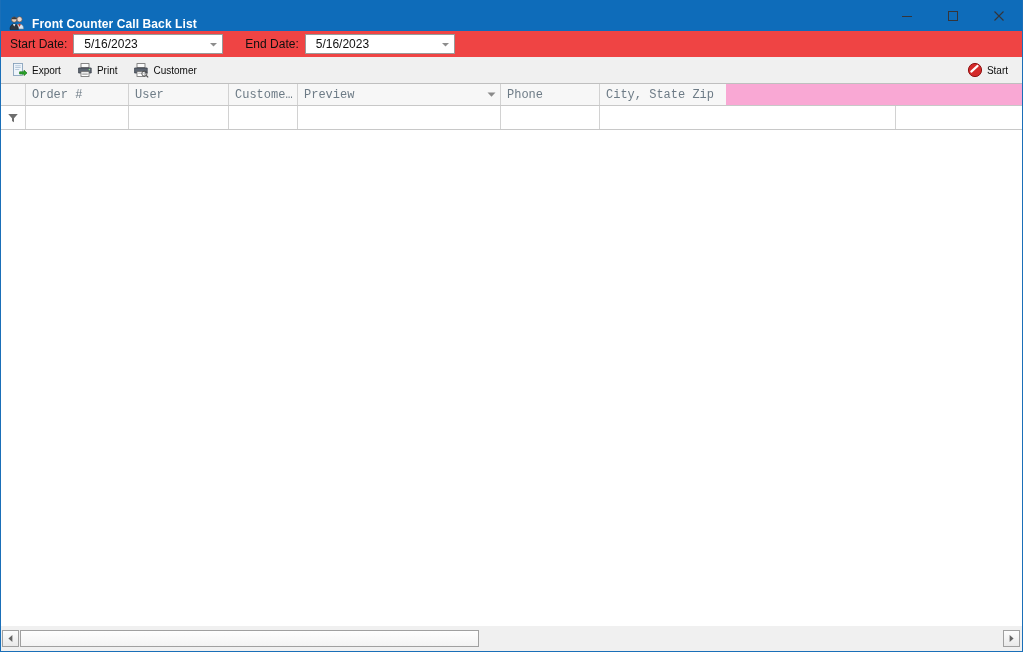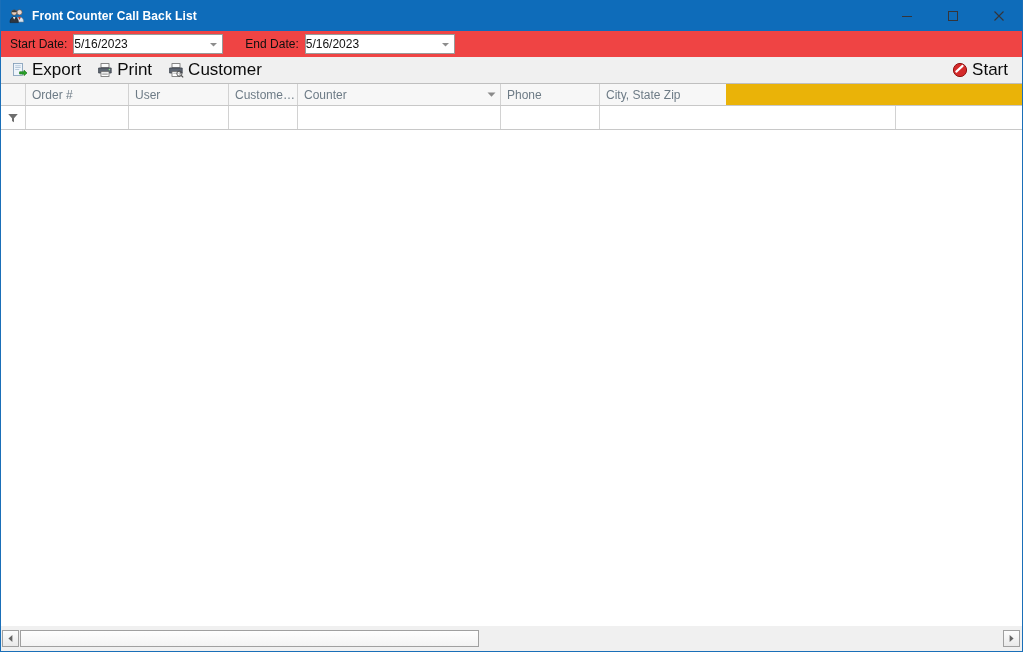--- a/index.html
+++ b/index.html
@@ -23,21 +23,21 @@
     background: #ffffff;
     overflow: hidden;
   }
 
   
   .titlebar {
     position: relative;
     height: 31px;
     background: #0e6cba;
     display: flex;
-    align-items: center;
+    align-items: flex-end;
     user-select: none;
   }
   .titlebar-icon {
     width: 16px;
     height: 16px;
     margin-left: 8px;
     margin-right: 7px;
     position: relative;
     flex: 0 0 auto;
   }
@@ -89,21 +89,21 @@
     width: 150px;
     height: 20px;
     background: #ffffff;
     border: 1px solid #9a9a9a;
     box-sizing: border-box;
     display: flex;
     align-items: center;
     cursor: text;
   }
   .datebox .val {
-    padding-left: 0;
+    padding-left: 10px;
     font-size: 12px;
     color: #101010;
     line-height: 18px;
     flex: 1 1 auto;
     white-space: nowrap;
     overflow: hidden;
   }
   .datebox .drop {
     width: 17px;
     height: 18px;
@@ -136,42 +136,43 @@
     box-sizing: border-box;
   }
   .tool-btn .ic {
     width: 16px;
     height: 16px;
     margin-right: 4px;
     position: relative;
     flex: 0 0 auto;
   }
   .tool-btn .lbl {
-    font-size: 17px;
+    font-size: 10px;
     color: #0c0c0c;
     white-space: nowrap;
   }
   .toolbar-spacer { flex: 1 1 auto; }
   .cancel-btn { margin-right: 8px; }
 
   
   .grid {
     position: relative;
     height: 523px;
     background: #ffffff;
     border-top: 1px solid #bfbfbf;
     box-sizing: border-box;
     overflow: hidden;
   }
   .grid-header {
     display: flex;
     height: 22px;
-    background: #eab308;
+    background: #f9a8d4;
     border-bottom: 1px solid #c8c8c8;
     box-sizing: border-box;
+    font-family: Liberation Mono, monospace;
   }
   .hcell {
     position: relative;
     display: flex;
     align-items: center;
     font-size: 12px;
     color: #6d7b86;
     box-sizing: border-box;
     border-right: 1px solid #d2d2d2;
     padding-left: 6px;
@@ -397,21 +398,21 @@
       <div class="hcell" style="width:103px">
         <span class="htext">Order #</span>
       </div>
       <div class="hcell" style="width:100px">
         <span class="htext">User</span>
       </div>
       <div class="hcell" style="width:69px">
         <span class="htext">Customer No</span>
       </div>
       <div class="hcell" style="width:203px">
-        <span class="htext">Counter</span>
+        <span class="htext">Preview</span>
         <span class="hfilter">
           <svg width="11" height="11" viewBox="0 0 11 11">
             <path d="M1.5 3.6 L9.5 3.6 L5.5 7.8 Z" fill="#8a8a8a"></path>
           </svg>
         </span>
       </div>
       <div class="hcell" style="width:99px">
         <span class="htext">Phone</span>
       </div>
       <div class="hcell" style="width:126px;border-right:none">

